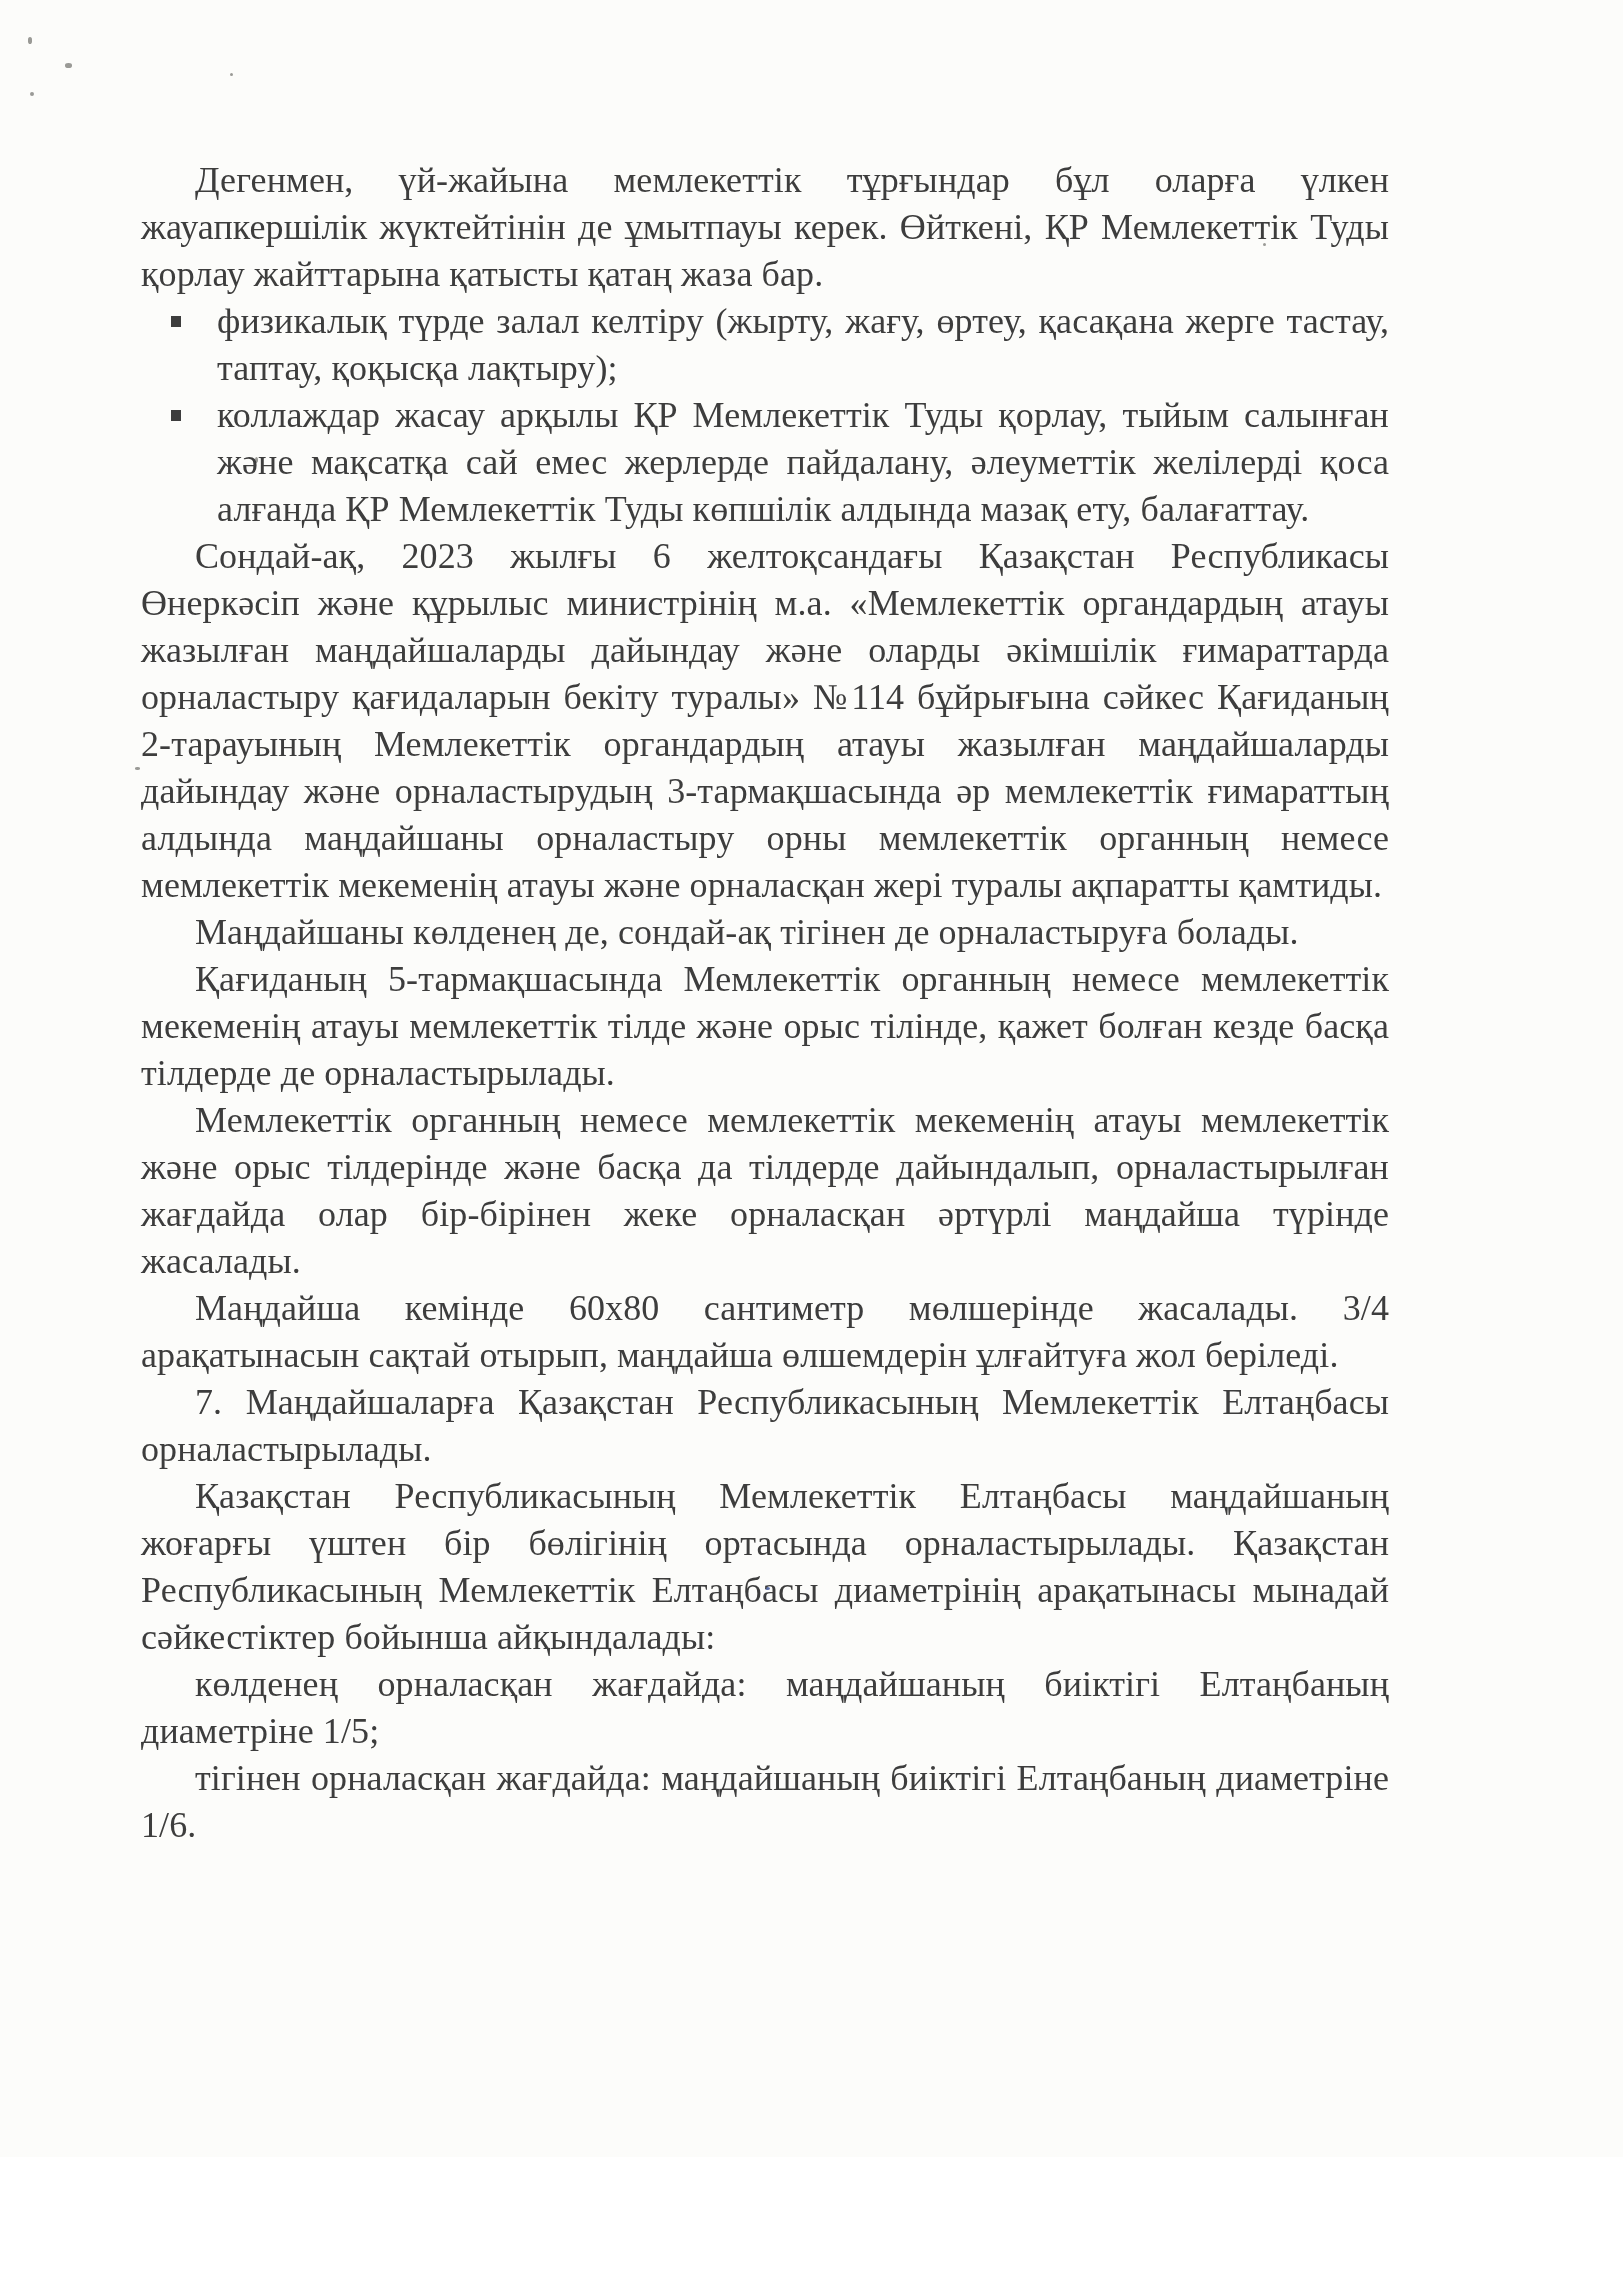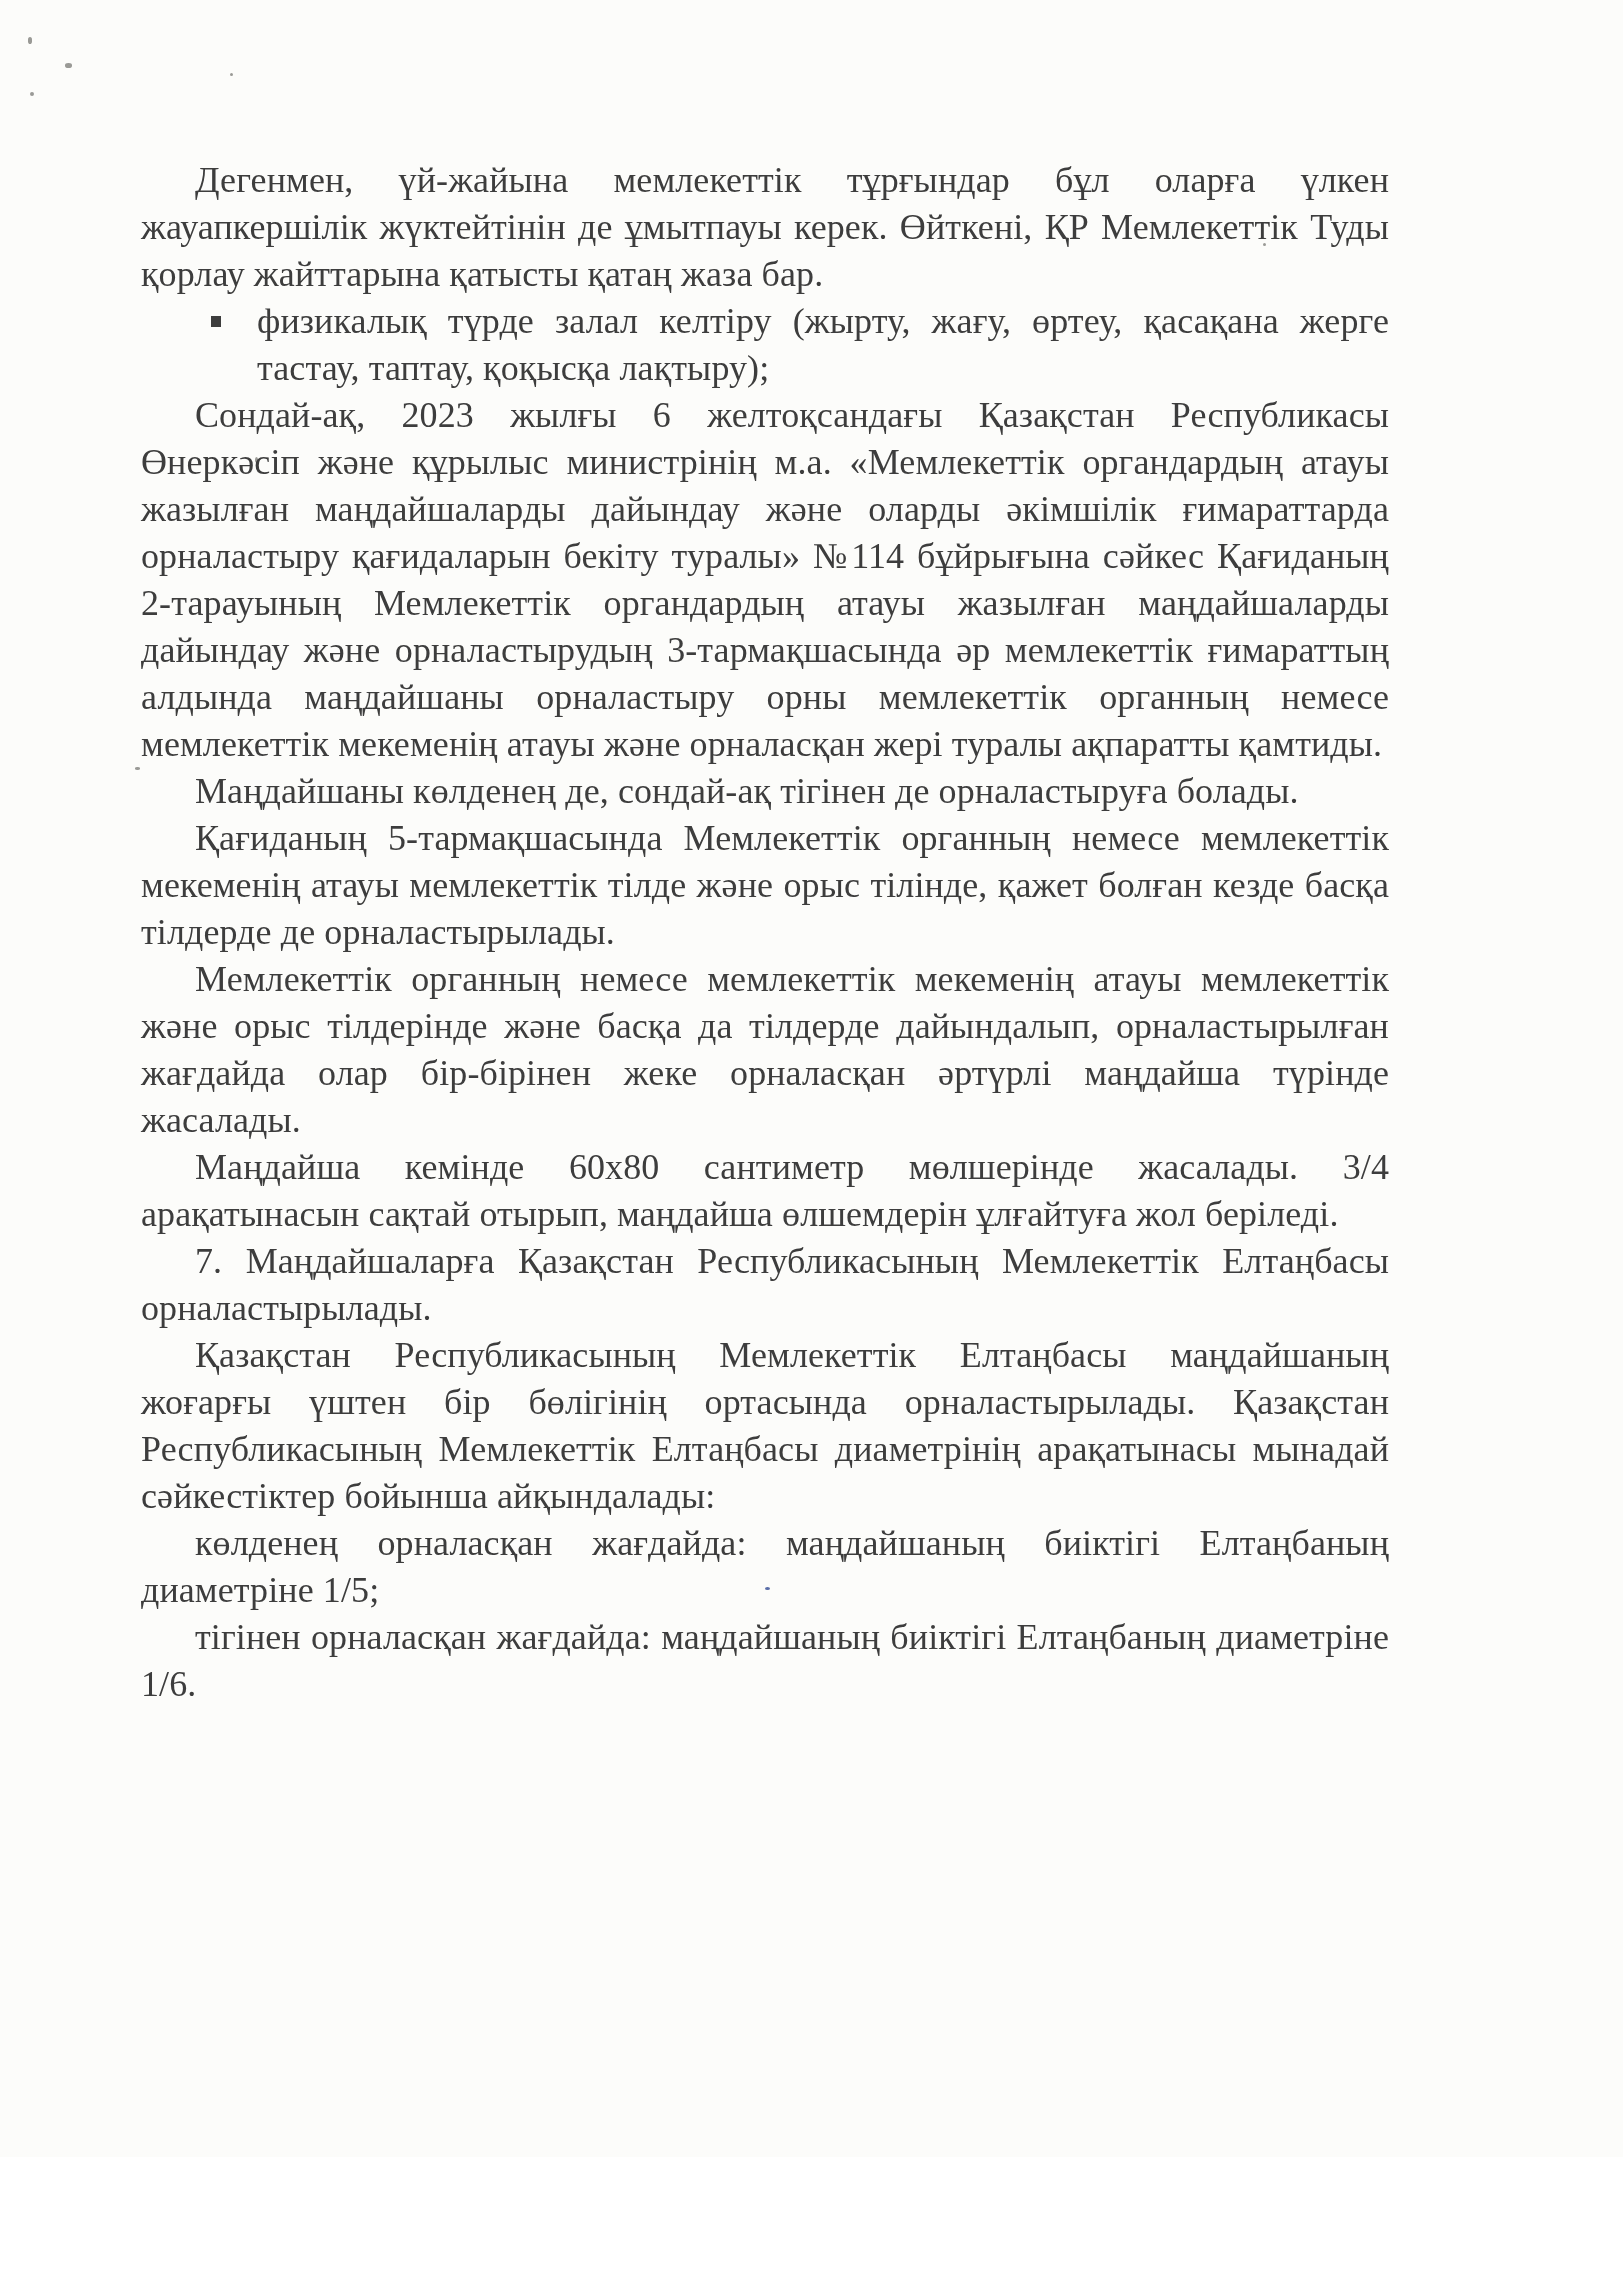--- a/index.html
+++ b/index.html
@@ -33,21 +33,21 @@
   .para-italic {
     margin: 0;
     text-indent: 54px;
   }
   .bullet-list {
     margin: 0;
     padding: 0;
     list-style: none;
   }
   .bullet-item {
-    margin: 0 0 0 116px;
+    margin: 0 0 0 76px;
     position: relative;
   }
   .bullet-item::before {
     content: "";
     position: absolute;
     left: -46px;
     top: 17.7px;
     width: 9.8px;
     height: 11.8px;
     background: #3d3d3d;
@@ -80,20 +80,21 @@
   <span class="speck s7"></span>
   <span class="speck s8"></span>
 
   <div class="content">
 
     <p class="para">Дегенмен, үй-жайына мемлекеттік тұрғындар бұл оларға үлкен жауапкершілік жүктейтінін де ұмытпауы керек. Өйткені, ҚР Мемлекеттік Туды қорлау жайттарына қатысты қатаң жаза бар.</p>
 
 
     <ul class="bullet-list">
       <li class="bullet-item">физикалық түрде залал келтіру (жырту, жағу, өртеу, қасақана жерге тастау, таптау, қоқысқа лақтыру);</li>
+      <li class="bullet-item">коллаждар жасау арқылы ҚР Мемлекеттік Туды қорлау, тыйым салынған және мақсатқа сай емес жерлерде пайдалану, әлеуметтік желілерді қоса алғанда ҚР Мемлекеттік Туды көпшілік алдында мазақ ету, балағаттау.</li>
     </ul>
 
     <p class="para">Сондай-ақ, 2023 жылғы 6 желтоқсандағы Қазақстан Республикасы Өнеркәсіп және құрылыс министрінің м.а. «Мемлекеттік органдардың атауы жазылған маңдайшаларды дайындау және оларды әкімшілік ғимараттарда орналастыру қағидаларын бекіту туралы» №114 бұйрығына сәйкес Қағиданың 2-тарауының Мемлекеттік органдардың атауы жазылған маңдайшаларды дайындау және орналастырудың 3-тармақшасында әр мемлекеттік ғимараттың алдында маңдайшаны орналастыру орны мемлекеттік органның немесе мемлекеттік мекеменің атауы және орналасқан жері туралы ақпаратты қамтиды.</p>
 
 
     <p class="para">Маңдайшаны көлденең де, сондай-ақ тігінен де орналастыруға болады.</p>
 
     <p class="para">Қағиданың 5-тармақшасында Мемлекеттік органның немесе мемлекеттік мекеменің атауы мемлекеттік тілде және орыс тілінде, қажет болған кезде басқа тілдерде де орналастырылады.</p>
 
     <p class="para">Мемлекеттік органның немесе мемлекеттік мекеменің атауы мемлекеттік және орыс тілдерінде және басқа да тілдерде дайындалып, орналастырылған жағдайда олар бір-бірінен жеке орналасқан әртүрлі маңдайша түрінде жасалады.</p>

